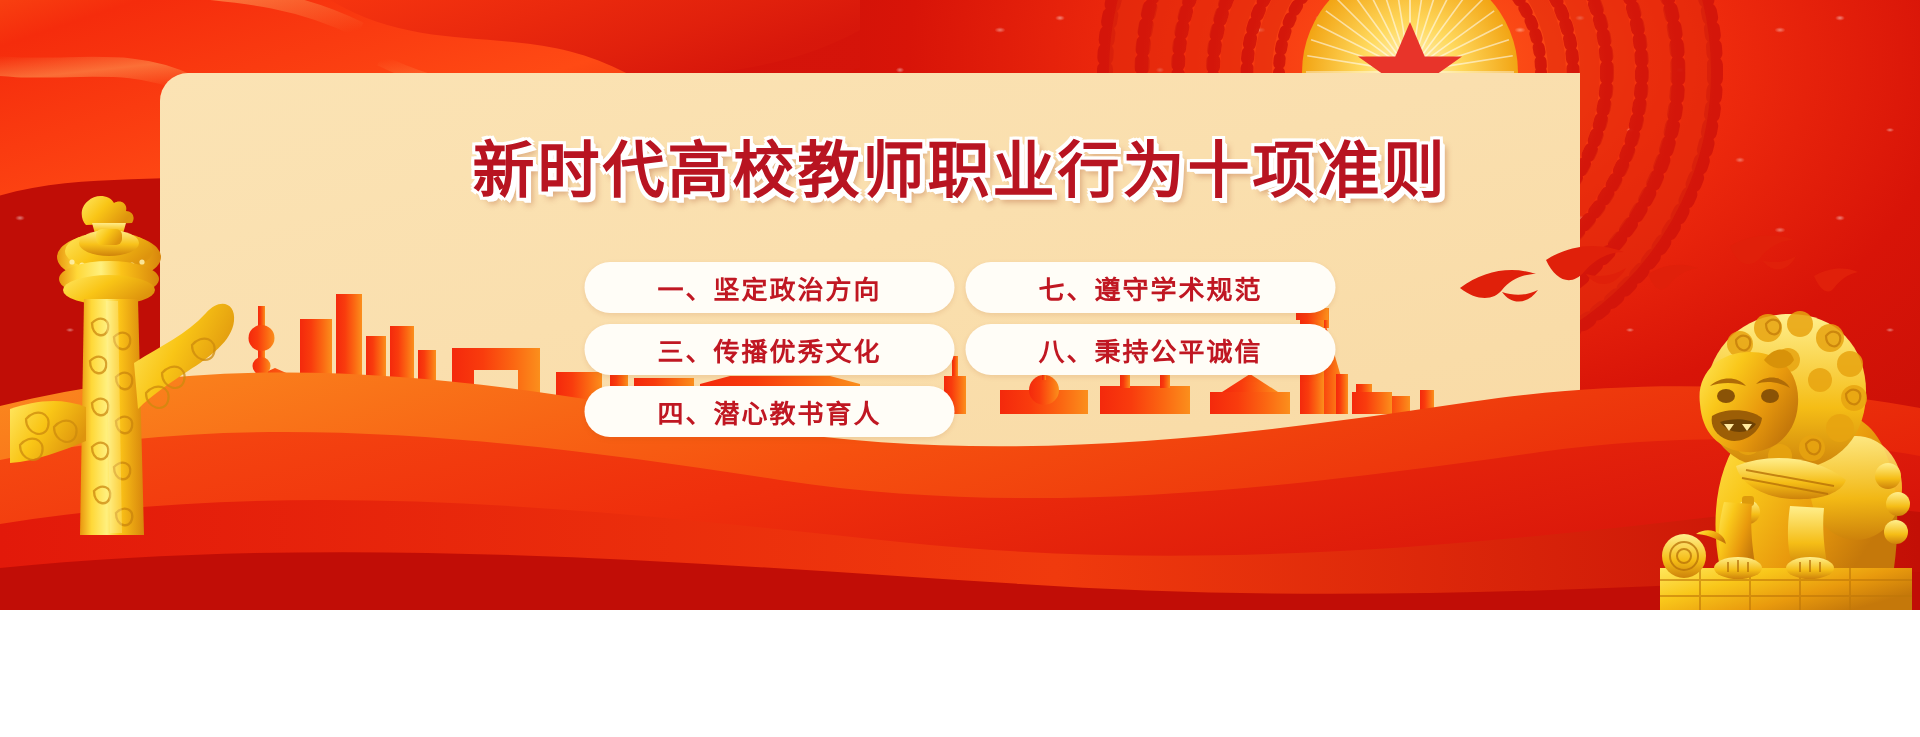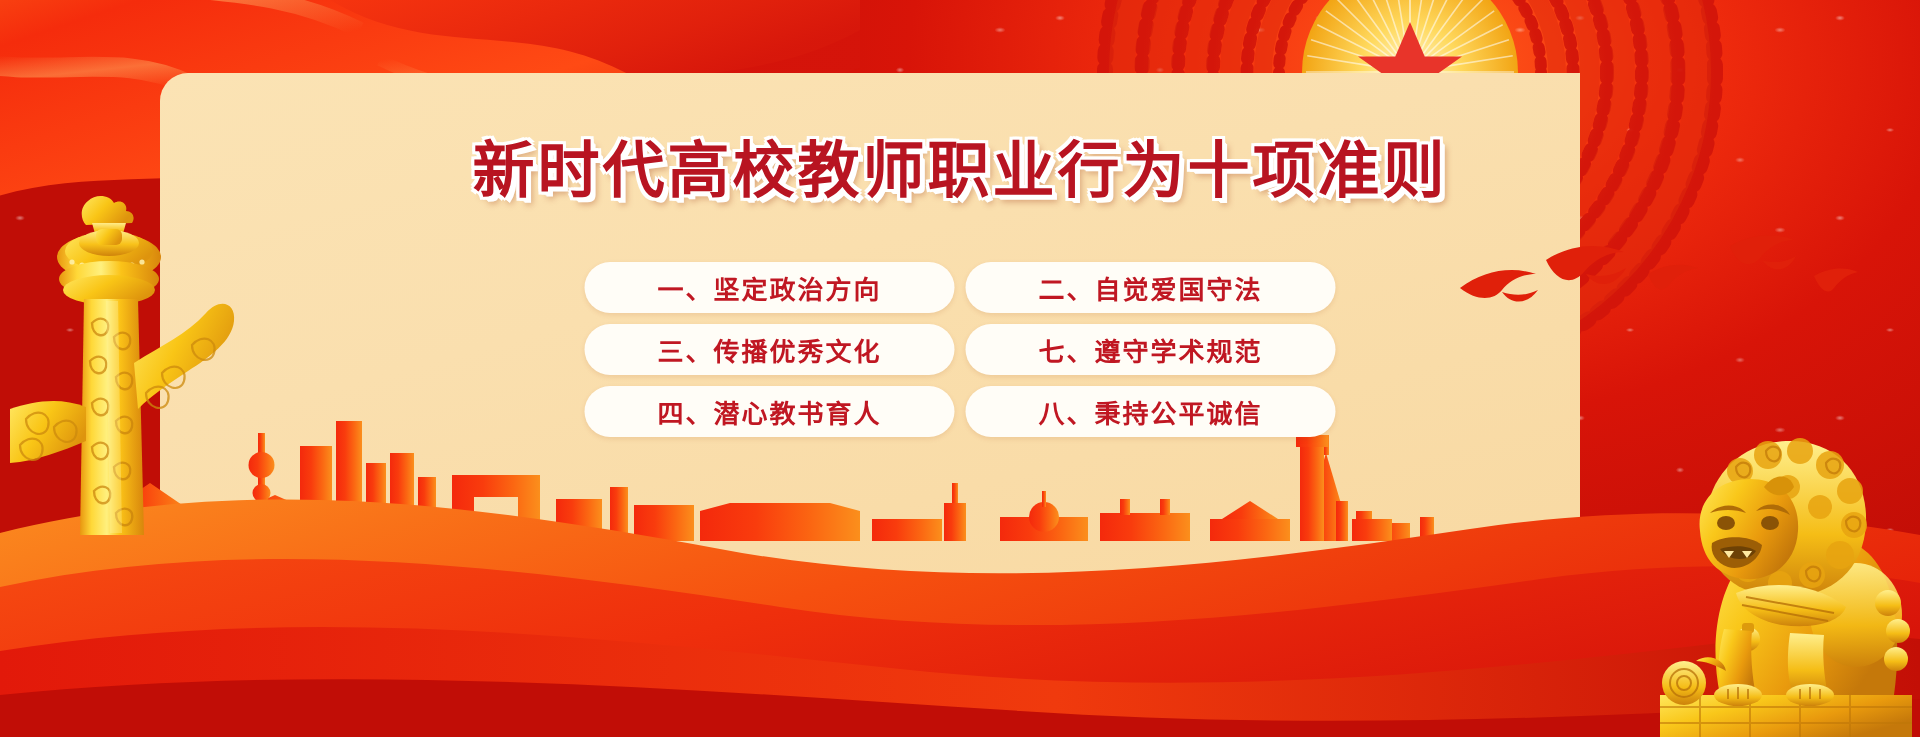--- a/index.html
+++ b/index.html
@@ -1,20 +1,20 @@
 <!DOCTYPE html>
 <html lang="zh-CN"><head>
 <meta charset="utf-8">
 <title>banner</title>
 <style>
   html,body{margin:0;padding:0;background:#fff;}
   body{font-family:"Liberation Sans","DejaVu Sans",sans-serif;}
 
   .stage{
-    position:relative;width:1920px;height:737px;overflow:hidden;
+    position:relative;width:1920px;height:610px;overflow:hidden;
     background:
       radial-gradient(ellipse 900px 620px at 1430px 60px, #ff5a1a 0%, #f4300e 26%, #d81408 58%, #c00d06 100%),
       linear-gradient(180deg,#c7120a 0%,#d51a09 45%,#e8480f 100%);
   }
 
   
   .burst{position:absolute;left:1090px;top:-248px;width:640px;height:640px;pointer-events:none;}
   .burst svg{display:block;width:100%;height:100%;}
 
   
@@ -512,29 +512,26 @@
     </svg>
   </div>
 
   <h1 class="title">新时代高校教师职业行为十项准则</h1>
 
   <div class="pills">
     <div class="pill">
       <span class="pill-label">一、坚定政治方向</span>
     </div>
     <div class="pill">
-      <span class="pill-label">二、自觉爱国守法</span>
+      <span class="pill-label">七、遵守学术规范</span>
     </div>
     <div class="pill">
       <span class="pill-label">三、传播优秀文化</span>
     </div>
     <div class="pill">
-      <span class="pill-label">七、遵守学术规范</span>
+      <span class="pill-label">八、秉持公平诚信</span>
     </div>
     <div class="pill">
       <span class="pill-label">四、潜心教书育人</span>
     </div>
-    <div class="pill">
-      <span class="pill-label">八、秉持公平诚信</span>
-    </div>
   </div>
 
 </div>
 
 </body></html>

